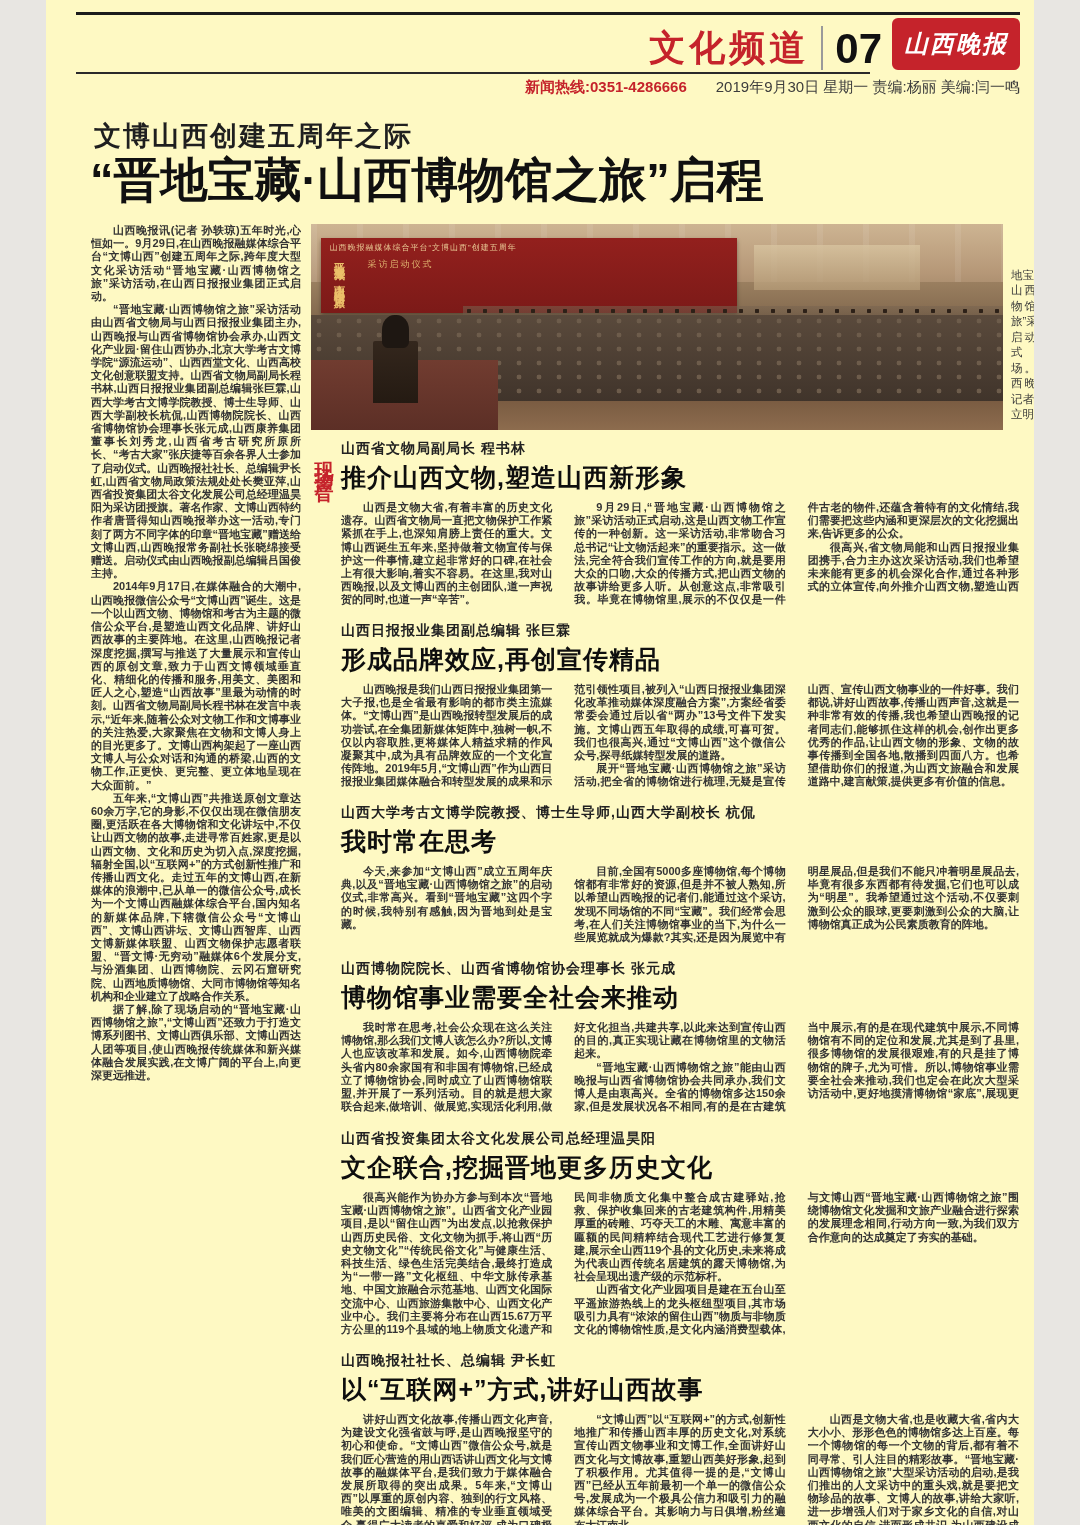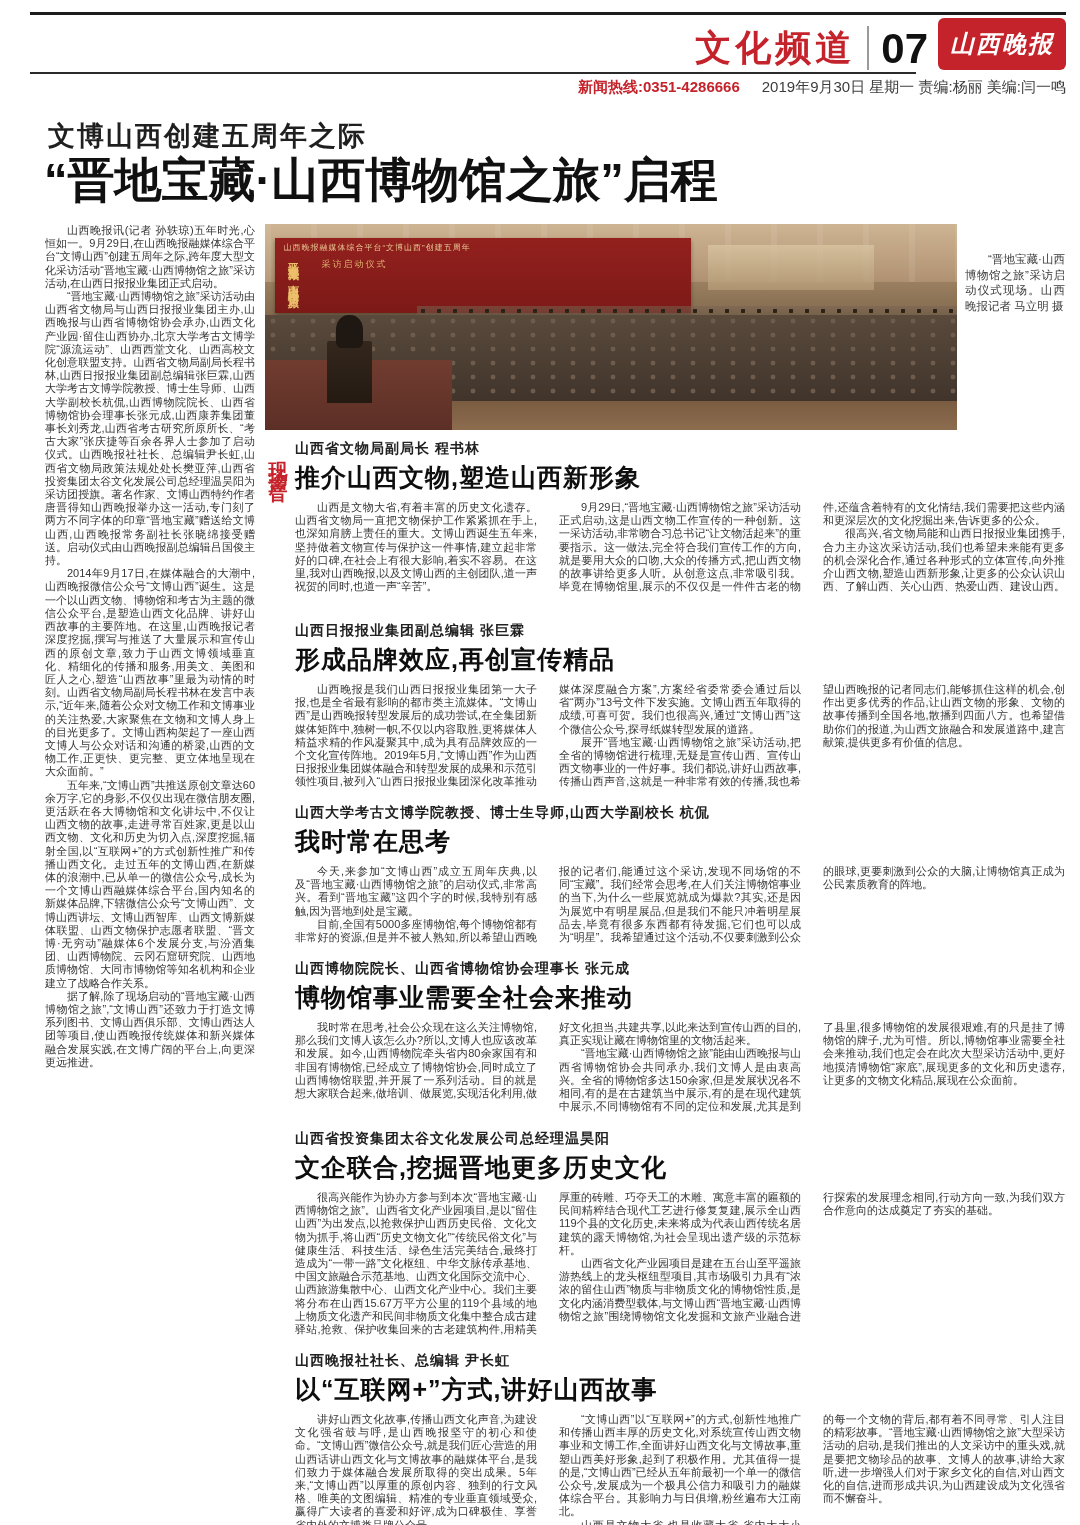--- a/index.html
+++ b/index.html
@@ -1,44 +1,44 @@
 <!DOCTYPE html>
 <html><head>
 <meta charset="utf-8">
 <style>
   * { margin:0; padding:0; box-sizing:border-box; }
   html,body { background:#e8e6e2; }
   .page {
-    position:relative; width:1080px; height:1525px; margin:0 auto;
-    background:#ffffff; overflow:hidden; color:#2b2b2b;
+    position:relative; width:988px; height:1525px; margin:0 auto;
+    background:#fef9c3; overflow:hidden; color:#2b2b2b;
     font-family:"Liberation Sans", sans-serif;
   }
   
   .header { position:absolute; left:30px; right:14px; top:8px; height:96px; }
   .header-topline { border-top:3px solid #1c1c1c; position:absolute; top:4px; left:0; right:0; }
   .header-main { position:absolute; top:10px; right:0; display:flex; align-items:flex-end; }
   .channel { color:#c5232b; font-size:36px; font-weight:bold; letter-spacing:4px; line-height:1; padding-bottom:4px;}
   .vsep { width:2px; height:44px; background:#9a9a9a; margin:0 12px; }
   .pageno { font-size:42px; font-weight:bold; color:#111; line-height:1; margin-right:10px;}
   .brandbox {
     background:#c5232b; color:#fff; width:128px; height:52px; display:flex;
     align-items:center; justify-content:center; font-size:24px; font-weight:bold;
     font-style:italic; letter-spacing:2px; border-radius:6px;
   }
   .header-rule { position:absolute; top:64px; left:0; right:150px; border-top:2px solid #2a2a2a; }
-  .header-info { position:absolute; top:70px; right:0; font-size:15px; color:#3c3c3c; display:flex; gap:22px;align-items:center; }
+  .header-info { position:absolute; top:70px; right:0; font-size:15px; color:#3c3c3c; display:flex; gap:29px;align-items:center; }
   .hotline { color:#c5232b; font-weight:bold; }
   
   .kicker { position:absolute; left:48px; top:118px; font-size:27px; color:#1f1f1f; letter-spacing:2px; font-weight:600; }
   .headline { position:absolute; left:44px; top:152px; width:1000px; font-size:47px; font-weight:800; color:#101010; letter-spacing:0px; line-height:1.2; }
   
   .content { position:absolute; left:45px; top:224px; right:15px; bottom:6px; display:flex; }
   .lead-col { width:210px; flex:0 0 210px; height:1295px; overflow:hidden; margin-right:10px; }
   .lead-col p, .sec-body p {
-    font-size:11px; line-height:13.2px; text-align:justify; text-indent:2em; color:#343434;
+    font-size:11px; line-height:13.2px; text-align:justify; text-indent:2em; color:#343434;font-weight:bold;
   }
   .right-zone { flex:1; min-width:0; }
   
   .photo-row { display:flex; gap:8px; height:206px; margin-bottom:10px; }
   .photo { position:relative; width:692px; flex:0 0 692px; overflow:hidden; background:#8a6f52; }
   .ph-ceiling { position:absolute; top:0; left:0; right:0; height:42%;
     background:
       repeating-linear-gradient(90deg, rgba(255,255,255,.08) 0 6px, transparent 6px 46px),
       linear-gradient(180deg,#cdb492 0%, #b69878 55%, #987d5f 100%); }
   .ph-backwall { position:absolute; top:28%; left:0; right:0; height:22%;

